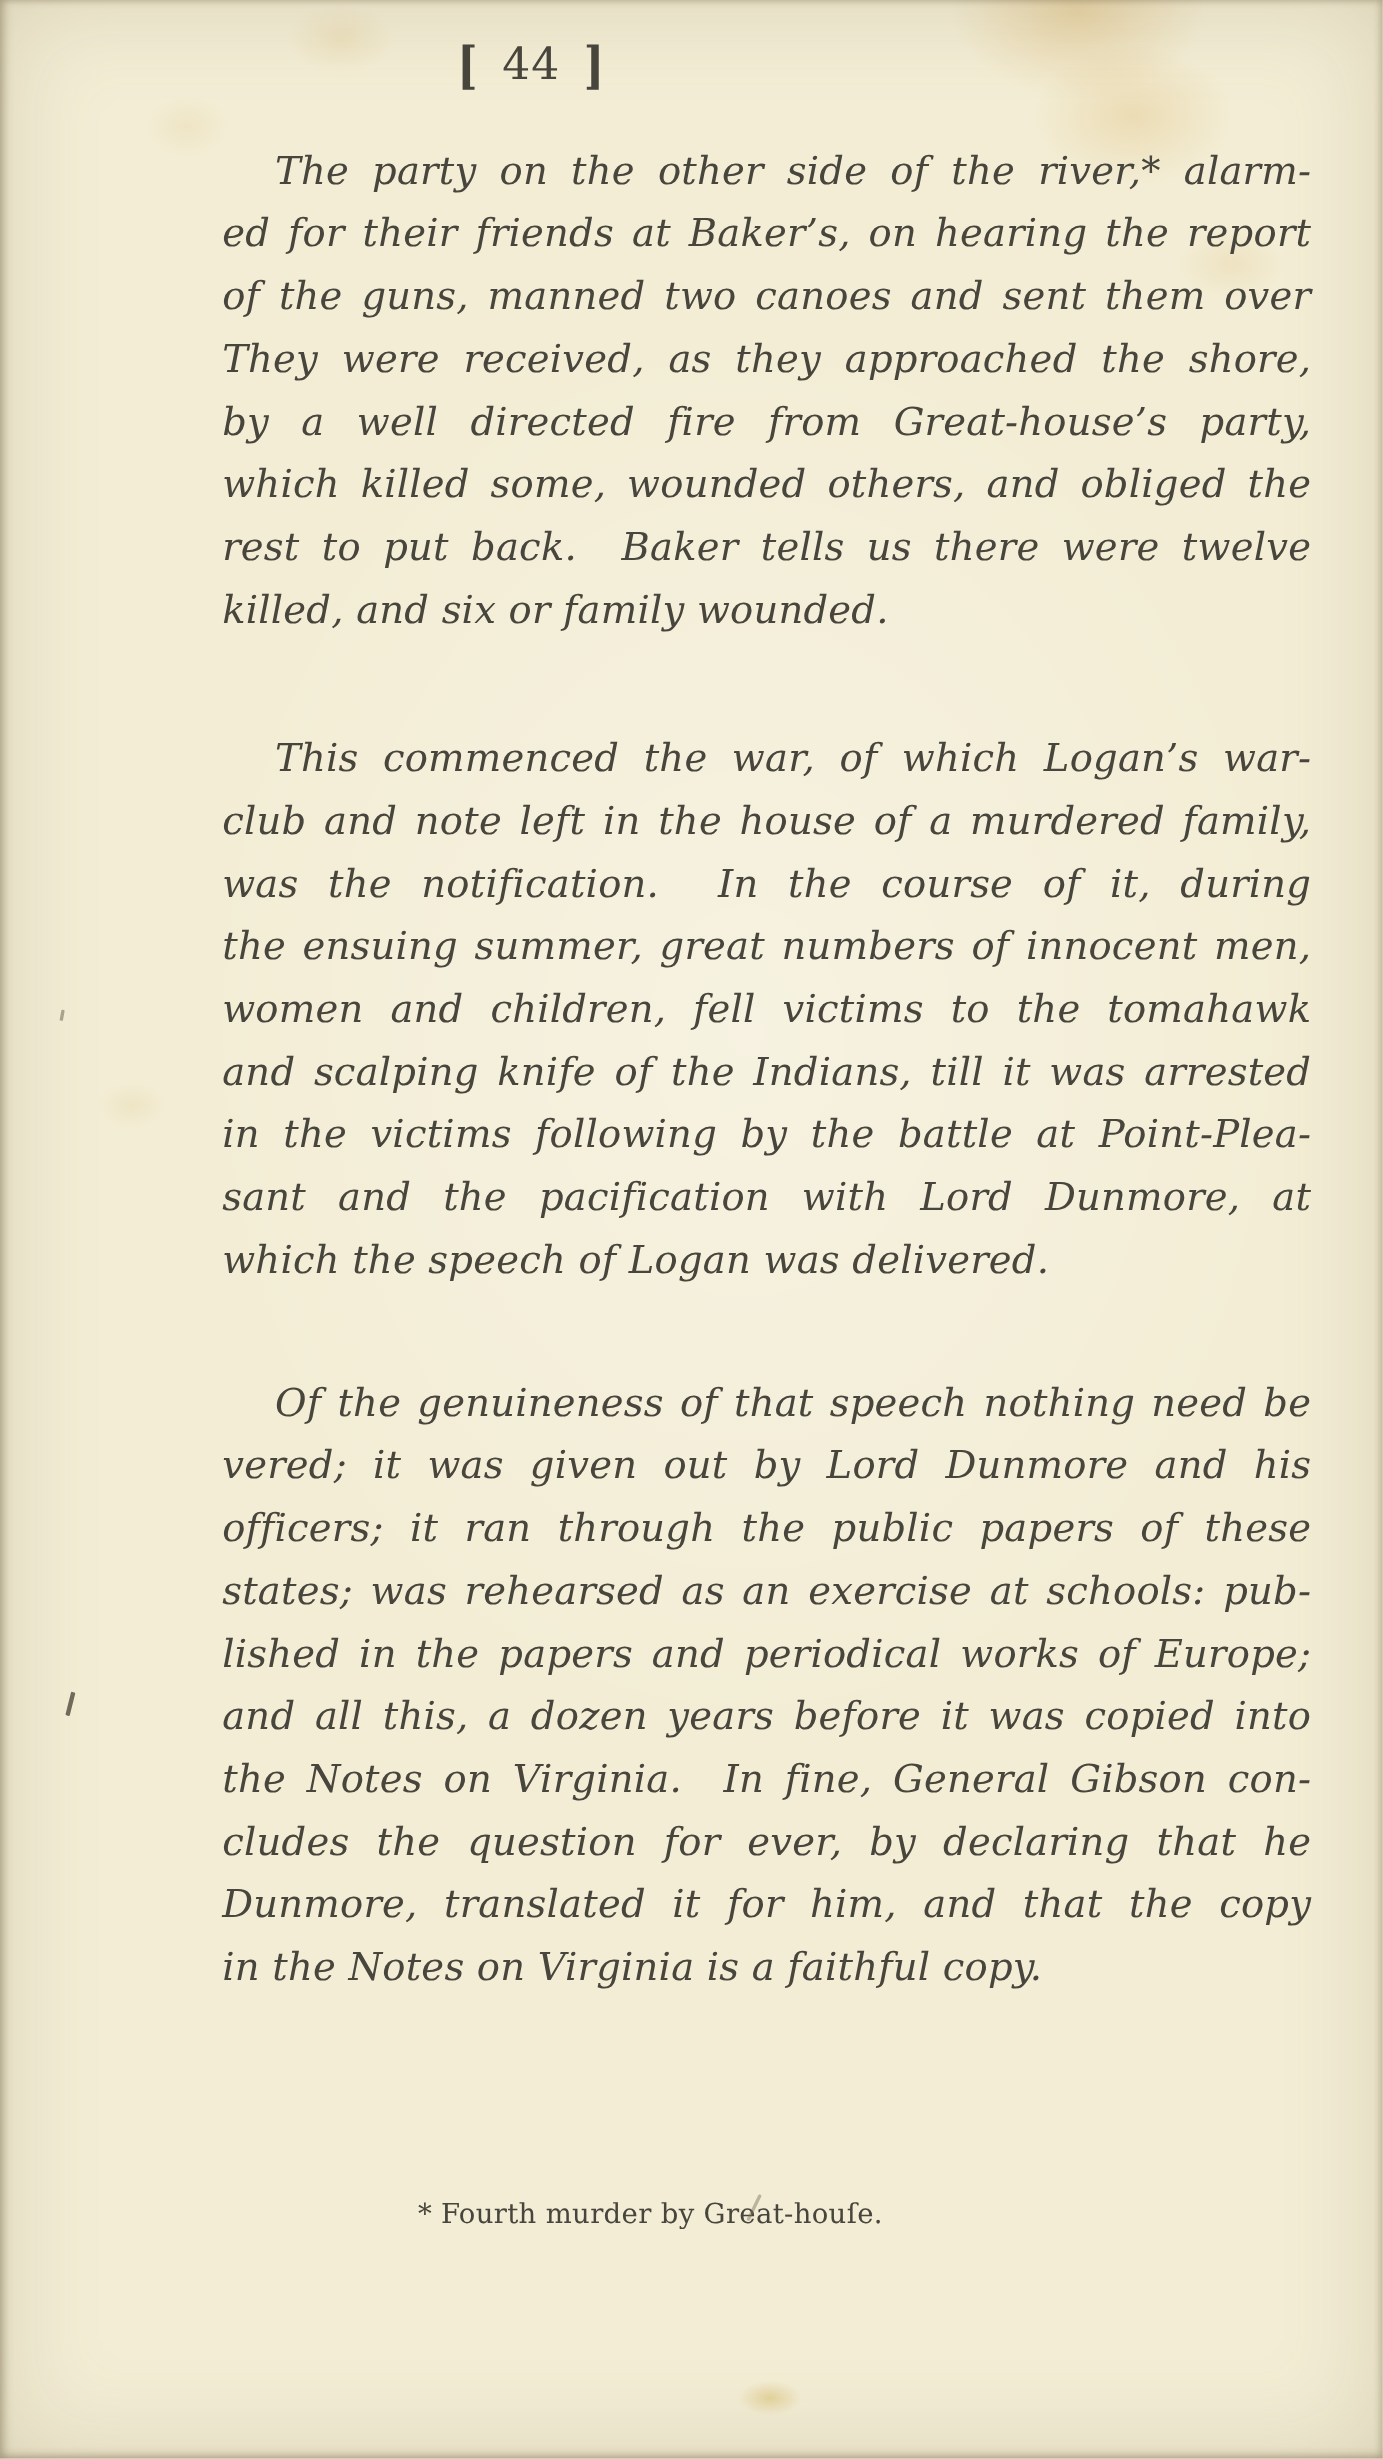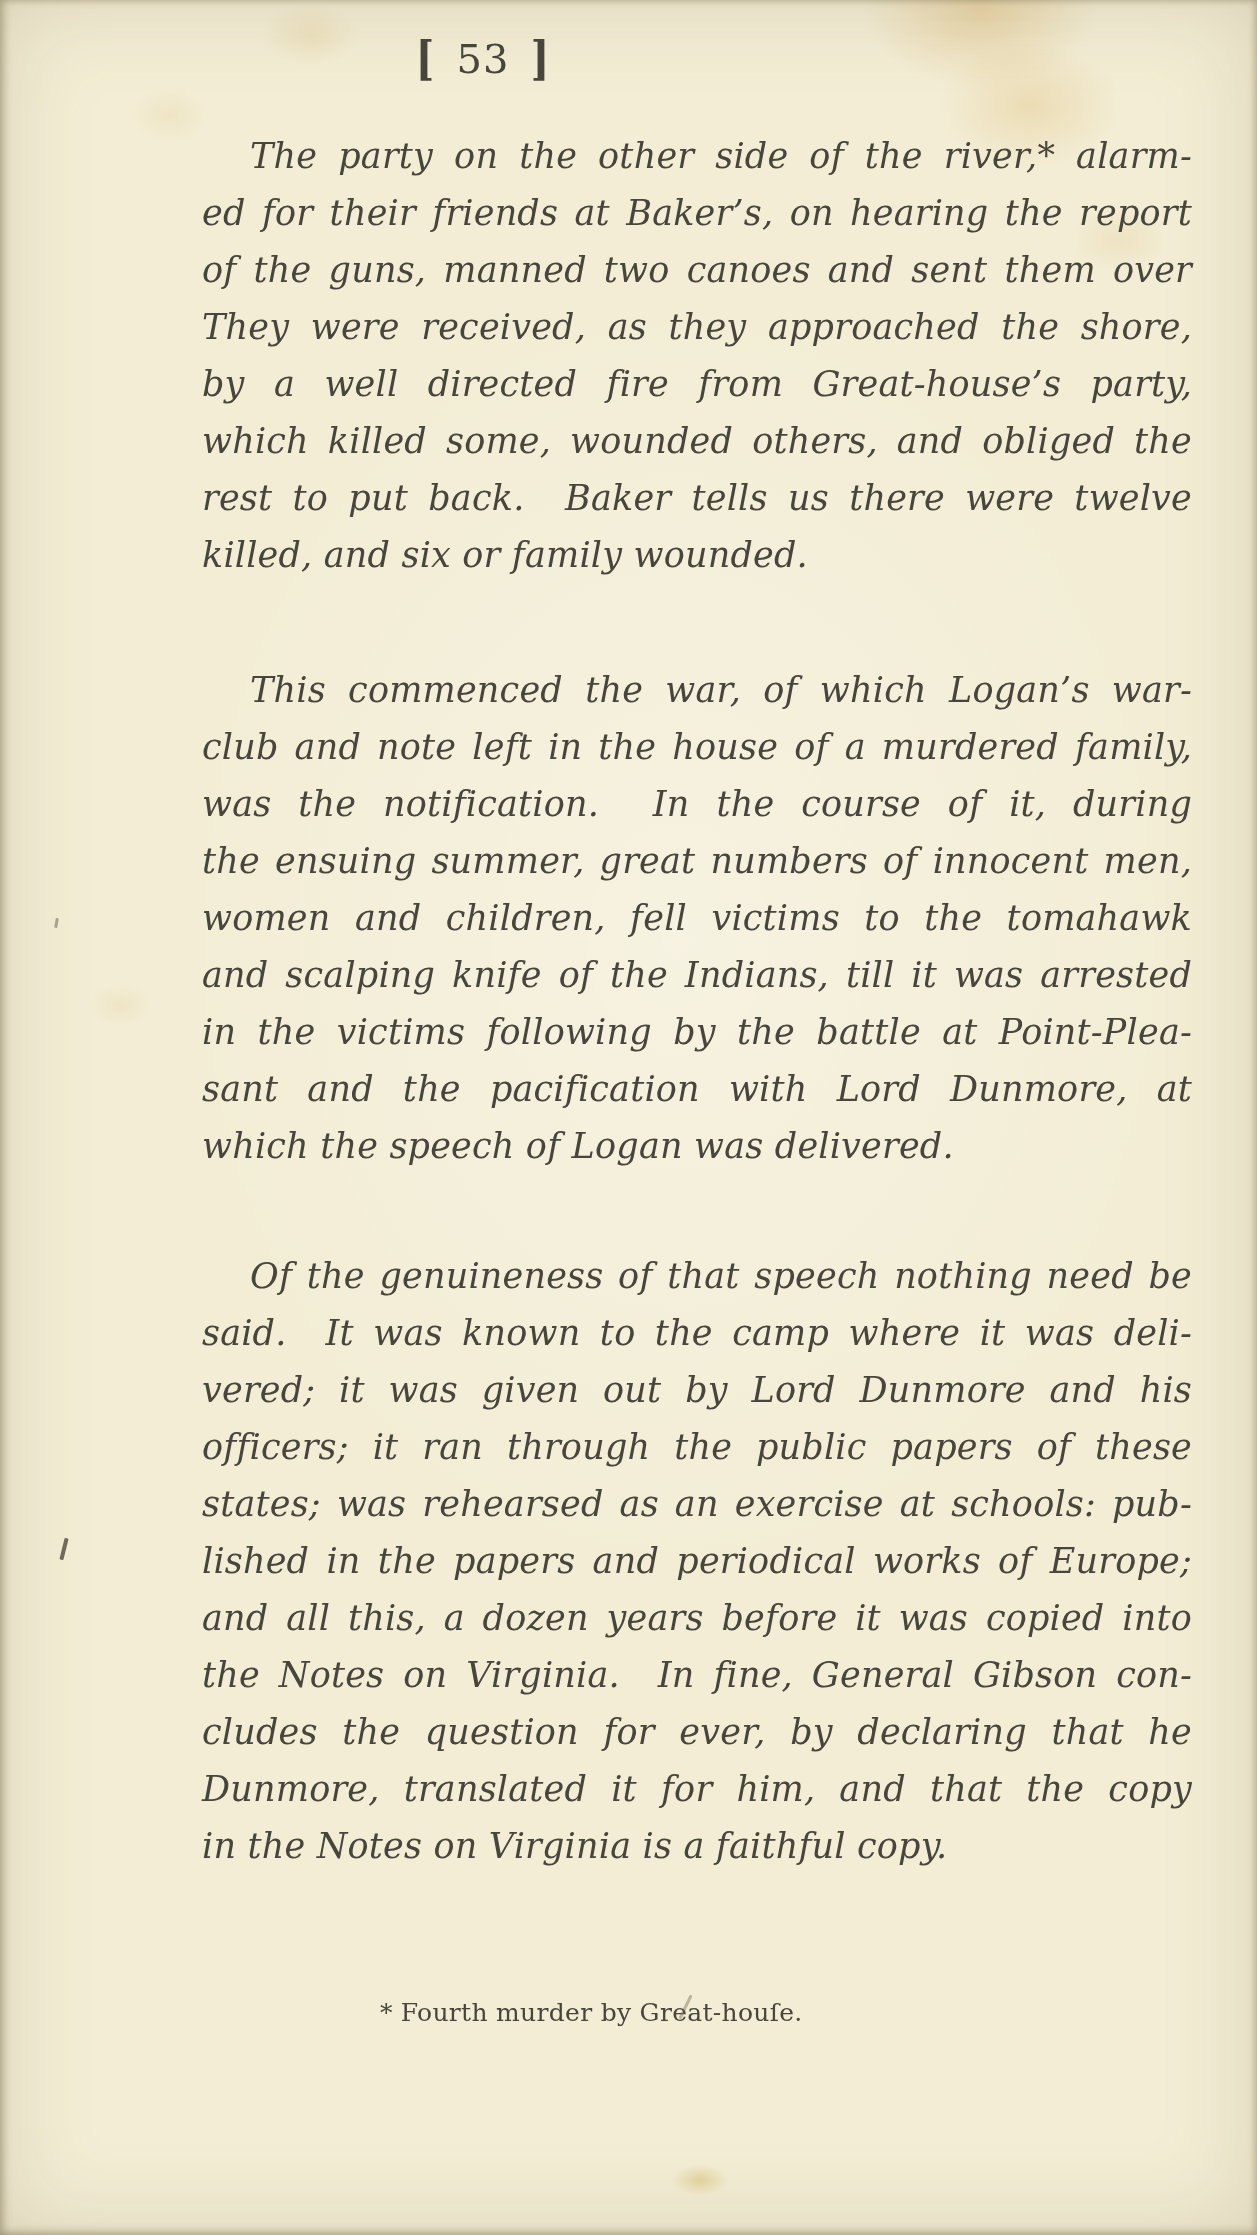--- a/index.html
+++ b/index.html
@@ -117,21 +117,21 @@
     background: rgba(100,92,70,0.5);
   }
 </style>
 </head>
 <body>
 
 <div id="page">
 
   <div class="pagenum">
     <span class="bracket">[</span>
-    <span class="num">53</span>
+    <span class="num">44</span>
     <span class="bracket">]</span>
   </div>
 
   <div id="para-0" class="para">
       <div class="line first">The party on the other side of the river,* alarm-</div>
       <div class="line">ed for their friends at Baker’s, on hearing the report</div>
       <div class="line">of the guns, manned two canoes and sent them over</div>
       <div class="line">They were received, as they approached the shore,</div>
       <div class="line">by a well directed fire from Great-house’s party,</div>
       <div class="line">which killed some, wounded others, and obliged the</div>
@@ -144,21 +144,20 @@
       <div class="line">was the notification.&nbsp; In the course of it, during</div>
       <div class="line">the ensuing summer, great numbers of innocent men,</div>
       <div class="line">women and children, fell victims to the tomahawk</div>
       <div class="line">and scalping knife of the Indians, till it was arrested</div>
       <div class="line">in the victims following by the battle at Point-Plea-</div>
       <div class="line">sant and the pacification with Lord Dunmore, at</div>
       <div class="line last">which the speech of Logan was delivered.</div>
     </div>
   <div id="para-2" class="para">
       <div class="line first">Of the genuineness of that speech nothing need be</div>
-      <div class="line">said.&nbsp; It was known to the camp where it was deli-</div>
       <div class="line">vered; it was given out by Lord Dunmore and his</div>
       <div class="line">officers; it ran through the public papers of these</div>
       <div class="line">states; was rehearsed as an exercise at schools: pub-</div>
       <div class="line">lished in the papers and periodical works of Europe;</div>
       <div class="line">and all this, a dozen years before it was copied into</div>
       <div class="line">the Notes on Virginia.&nbsp; In fine, General Gibson con-</div>
       <div class="line">cludes the question for ever, by declaring that he</div>
       <div class="line">Dunmore, translated it for him, and that the copy</div>
       <div class="line last">in the Notes on Virginia is a faithful copy.</div>
     </div>

